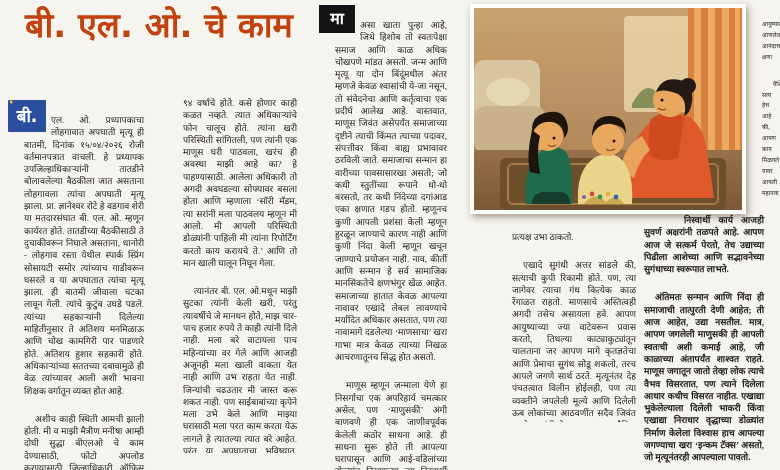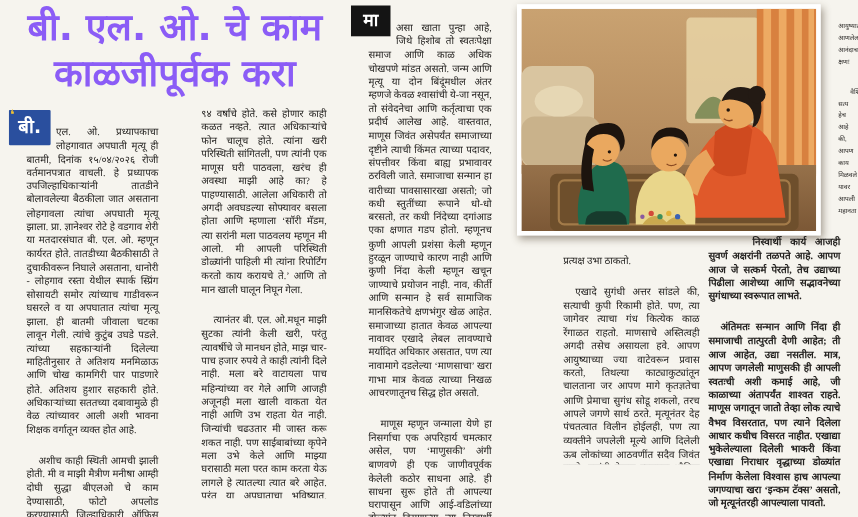--- a/index.html
+++ b/index.html
@@ -7,21 +7,21 @@
     width:780px;height:470px;overflow:hidden;position:relative;
     background:#f6f4ee;
     font-family:"Liberation Serif","DejaVu Serif",serif;
     color:#1f1d1b;
   }
   .abs{position:absolute;}
   
   #headline{
     left:4px;top:4px;width:310px;height:92px;
     text-align:center;font-family:"DejaVu Sans","Liberation Sans",sans-serif;
-    font-weight:bold;font-size:34px;line-height:42px;color:#8b5cf6;
+    font-weight:bold;font-size:34px;line-height:42px;color:#c2410c;
     letter-spacing:0px;
   }
   
   .col{
     font-size:9px;line-height:12.3px;text-align:justify;overflow:hidden;
     color:#242220;
   }
   .col p{margin:16px;}
   .col p + p{text-indent:11px;}
   #col1{left:8px;top:98px;width:152px;height:372px;}
@@ -50,21 +50,20 @@
     left:470px;top:4px;width:268px;height:202px;background:#ffffff;
     border:4px solid #ffffff;box-shadow:2px 3px 7px rgba(60,45,25,0.45);
   }
   #photo svg{display:block;}
 </style>
 </head>
 <body>
 
 <header id="headline" class="abs">
   <div>बी. एल. ओ. चे काम</div>
-  <div>काळजीपूर्वक करा</div>
 </header>
 
 <section id="col1" class="col abs">
   <span class="dropcap blue">
     <span class="q">❛</span>
     <span>बी.</span>
   </span>
   <p>एल. ओ. प्रध्यापकाचा लोहगावात अपघाती मृत्यू ही बातमी, दिनांक १५/०४/२०२६ रोजी वर्तमानपत्रात वाचली. हे प्रध्यापक उपजिल्हाधिकाऱ्यांनी तातडीने बोलावलेल्या बैठकीला जात असताना लोहगावला त्यांचा अपघाती मृत्यू झाला. प्रा. ज्ञानेश्वर रोटे हे वडगाव शेरी या मतदारसंघात बी. एल. ओ. म्हणून कार्यरत होते. तातडीच्या बैठकीसाठी ते दुचाकीवरून निघाले असताना, धानोरी - लोहगाव रस्ता येथील स्पार्क स्प्रिंग सोसायटी समोर त्यांच्याच गाडीवरून घसरले व या अपघातात त्यांचा मृत्यू झाला. ही बातमी जीवाला चटका लावून गेली. त्यांचे कुटुंब उघडे पडले. त्यांच्या सहकाऱ्यांनी दिलेल्या माहितीनुसार ते अतिशय मनमिळाऊ आणि चोख कामगिरी पार पाडणारे होते. अतिशय हुशार सहकारी होते. अधिकाऱ्यांच्या सततच्या दबावामुळे ही वेळ त्यांच्यावर आली अशी भावना शिक्षक वर्गातून व्यक्त होत आहे.</p>
   <p>अशीच काही स्थिती आमची झाली होती. मी व माझी मैत्रीण मनीषा आम्ही दोघी सुद्धा बीएलओ चे काम देण्यासाठी, फोटो अपलोड करण्यासाठी जिल्हाधिकारी ऑफिस मध्ये चाललो होतो. पद्मावती पुणे सातारा रोड येथे पंपिंग स्टेशन जवळ आमची गाडी आली आणि आम्हाला मागच्या हत्ती टेम्पोने धडक दिली. धडक एवढी जोरात होती की, मी मागच्या मागे उडून खाली पडले. आणि मनीषाच्या पायावरून जवळजवळ चाक गेले</p>
 </section>

